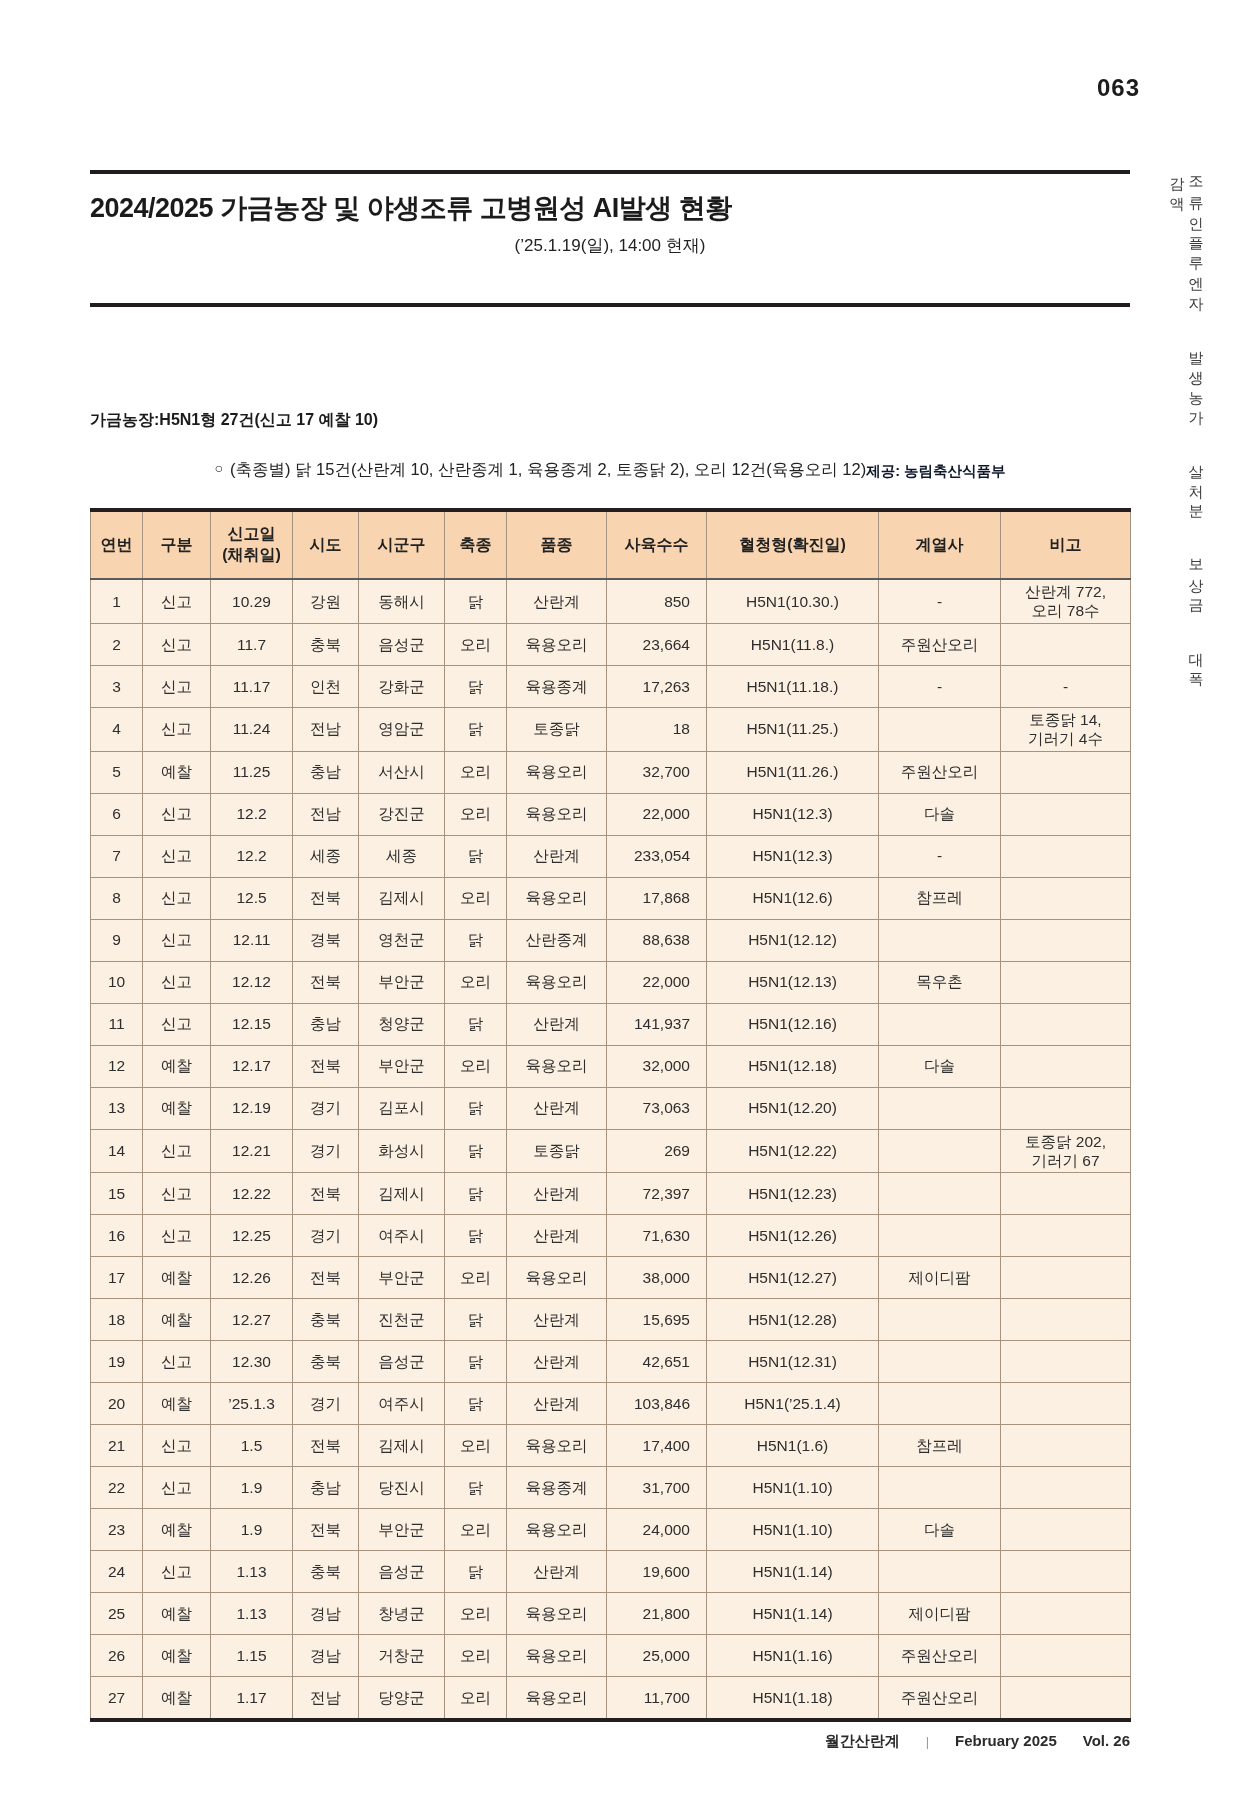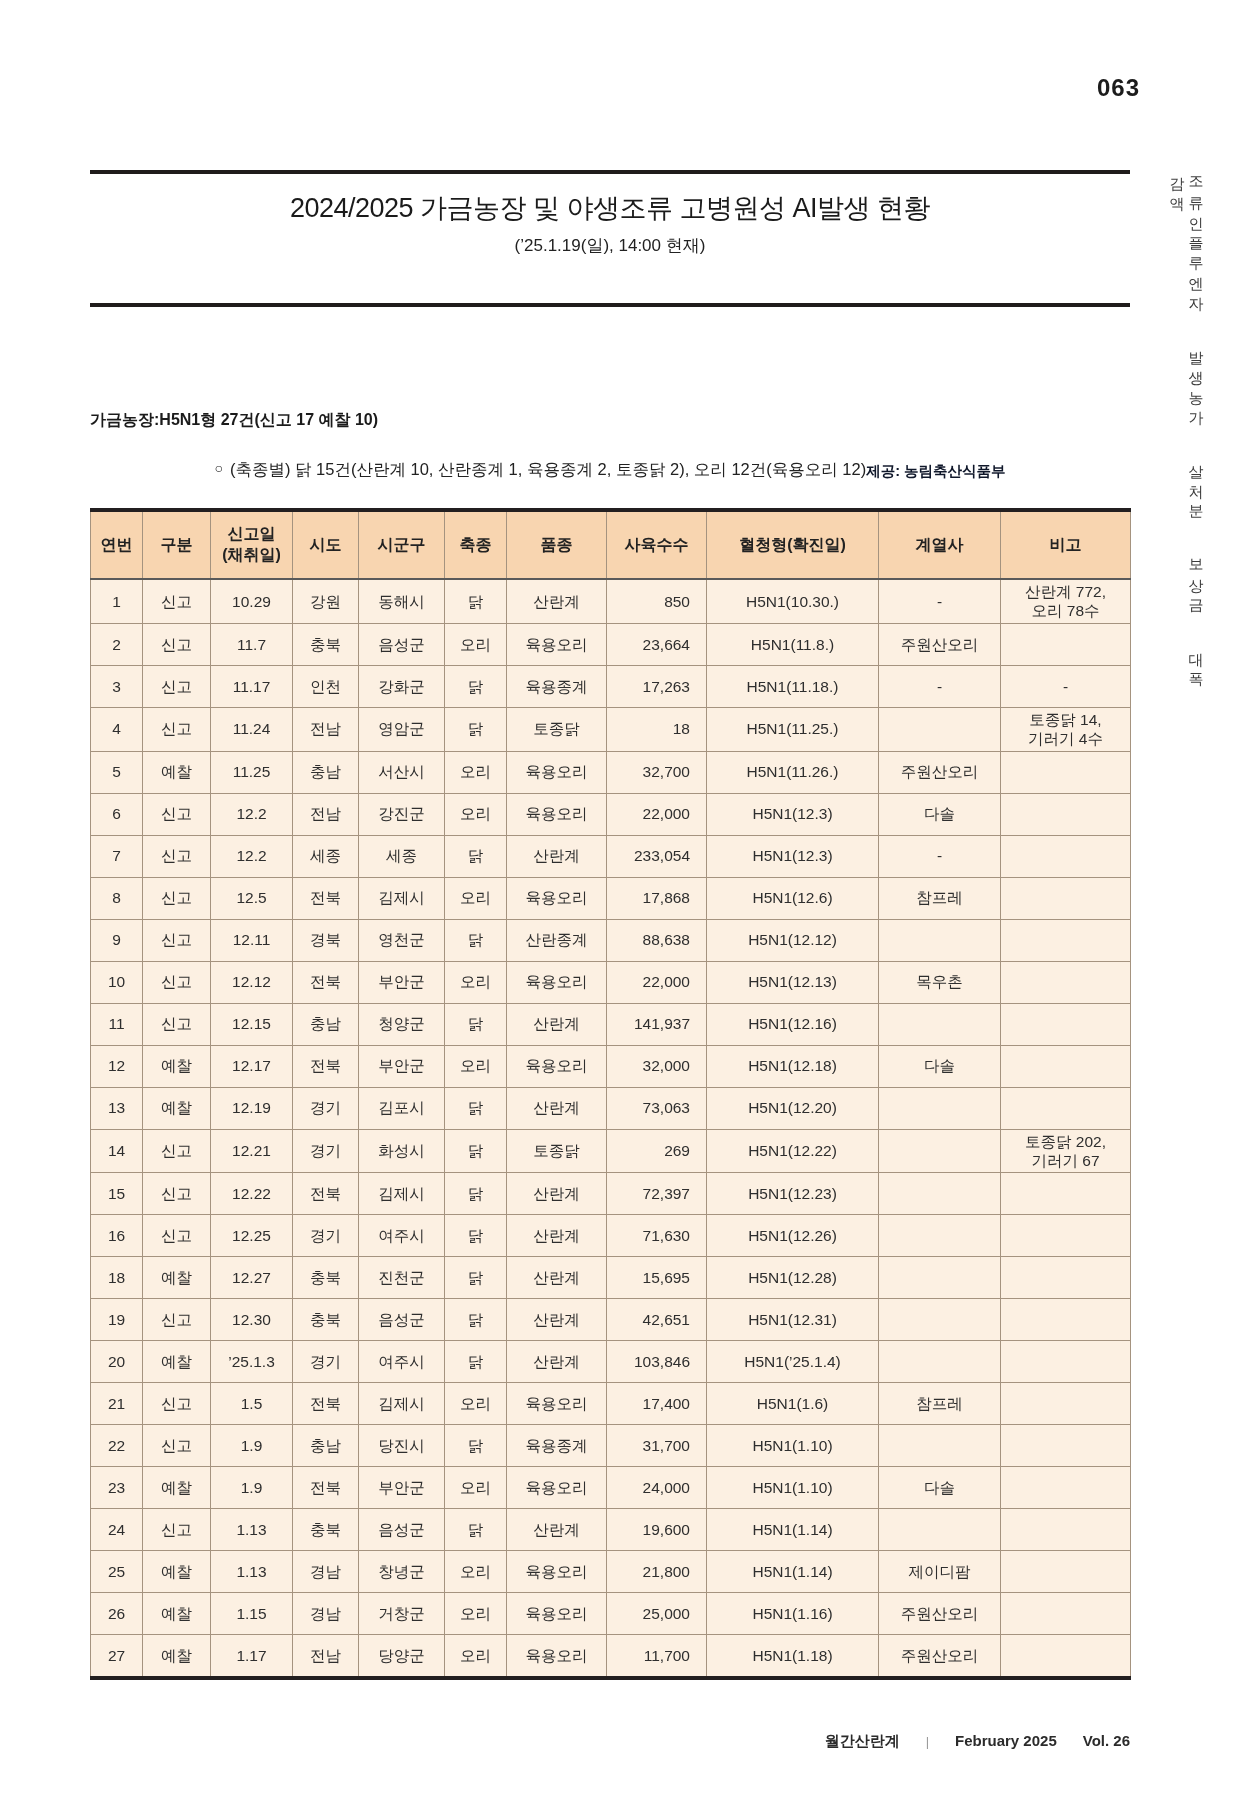--- a/index.html
+++ b/index.html
@@ -8,22 +8,22 @@
     font-family:"Liberation Sans","DejaVu Sans",sans-serif;color:#2e2e2e;overflow:hidden;
   }
   .page-number{
     position:absolute;top:74px;right:100px;font-size:24px;font-weight:700;
     letter-spacing:1px;color:#1c1c1c;
   }
   .rule{position:absolute;left:90px;width:1040px;height:4px;background:#1f1c1b;}
   .rule-top{top:170px;}
   .rule-bottom{top:303px;}
   .title{
-    position:absolute;left:90px;top:190px;width:1040px;text-align:center;
-    font-size:27px;font-weight:400;color:#1b1b1b;letter-spacing:-0.5px;
+    position:absolute;left:90px;top:190px;width:1040px;
+    font-size:27px;font-weight:700;color:#1b1b1b;letter-spacing:-0.5px;
   }
   .subtitle{
     position:absolute;left:90px;top:234px;width:1040px;text-align:center;
     font-size:17px;color:#222222;
   }
   .summary-heading{
     position:absolute;left:90px;top:410px;font-size:16px;font-weight:700;color:#1b1b1b;
   }
   .bullet-row{
     position:absolute;left:90px;top:459px;width:1040px;
@@ -326,20 +326,33 @@
             <td>경기</td>
             <td>여주시</td>
             <td>닭</td>
             <td>산란계</td>
             <td>71,630</td>
             <td>H5N1(12.26)</td>
             <td></td>
             <td></td>
           </tr>
           <tr>
+            <td>17</td>
+            <td>예찰</td>
+            <td>12.26</td>
+            <td>전북</td>
+            <td>부안군</td>
+            <td>오리</td>
+            <td>육용오리</td>
+            <td>38,000</td>
+            <td>H5N1(12.27)</td>
+            <td>제이디팜</td>
+            <td></td>
+          </tr>
+          <tr>
             <td>18</td>
             <td>예찰</td>
             <td>12.27</td>
             <td>충북</td>
             <td>진천군</td>
             <td>닭</td>
             <td>산란계</td>
             <td>15,695</td>
             <td>H5N1(12.28)</td>
             <td></td>

